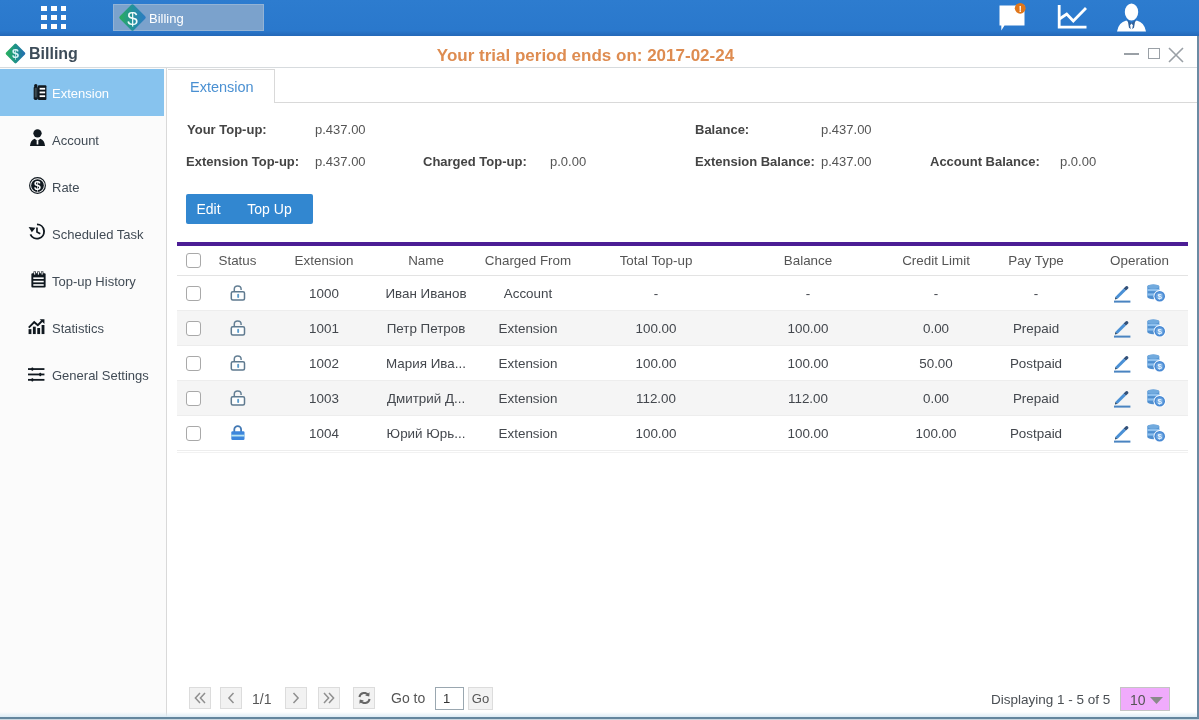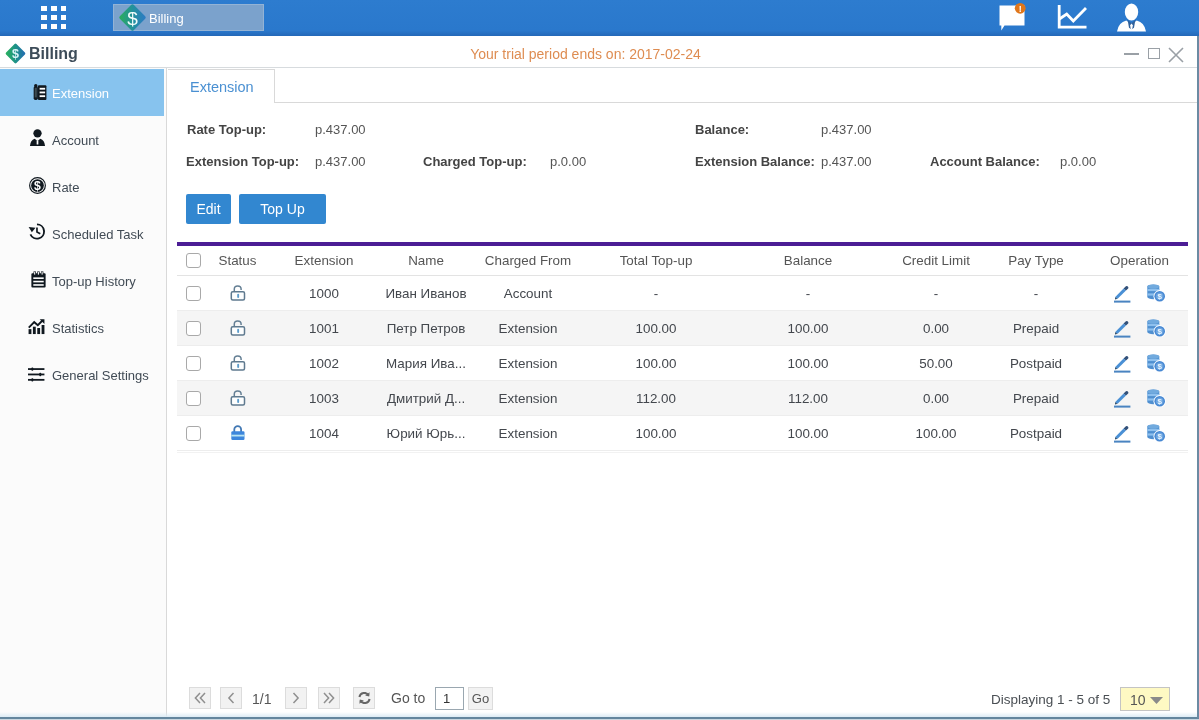--- a/index.html
+++ b/index.html
@@ -10,21 +10,21 @@
   background:linear-gradient(180deg,#2d7ccf 0%,#2a78cc 85%,#2468b8 100%); }
 #topshadow { position:absolute; left:0; top:36px; width:1199px; height:4px;
   background:linear-gradient(180deg,#b6cfe4,rgba(255,255,255,0)); }
 #apptab { position:absolute; left:113px; top:4px; width:151px; height:27px;
   background:#7ba2cc; border:1px solid #93b3d5; }
 #apptab .txt { position:absolute; left:35px; top:6px; color:#fff; font-size:13px; }
 
 #toolbar { position:absolute; left:0; top:36px; width:1199px; height:32px; background:#fff;
   border-bottom:1px solid #d7dbde; }
 #billtitle { position:absolute; left:29px; top:45px; font-size:16px; font-weight:bold; color:#3d4c59; }
-#trial { position:absolute; left:0; top:46px; width:1171px; text-align:center; font-size:14px; color:#de8c51; }
+#trial { position:absolute; left:0; top:46px; width:1171px; text-align:center; font-size:17px; color:#de8c51;font-weight:bold; }
 
 #sidebar { position:absolute; left:0; top:68px; width:167px; height:652px; background:#fbfbfb;
   border-right:1px solid #d9d9d9; }
 .mitem { position:absolute; left:0; width:164px; height:47px; color:#414b55; font-size:13px; }
 .mitem .lbl { position:absolute; left:52px; top:16.5px; }
 .mitem.active { background:#87c3ee; color:#fff; }
 .micon { position:absolute; left:31px; top:15px; width:17px; height:17px; }
 
 #tabline { position:absolute; left:168px; top:102px; width:1031px; height:1px; background:#d9d9d9; }
 #tab { position:absolute; left:168px; top:69px; width:107px; height:34px; background:#fff;
@@ -52,21 +52,21 @@
 .cb { width:15px; height:15px; border:1px solid #a9a9a9; border-radius:3px; background:#fff; }
 .pbtn { position:absolute; top:687px; width:22px; height:22px; background:#f2f2f2; border:1px solid #dcdcdc;
   color:#a5a5a5; text-align:center; line-height:20px; font-size:14px; }
 #goto { position:absolute; left:391px; top:690px; font-size:14px; color:#555;text-align:center; }
 #goinp { position:absolute; left:435px; top:687px; width:29px; height:23px; border:1px solid #9aa7b0;
   font-size:13px; color:#333; padding-left:7px; line-height:21px; background:#fff; }
 #gobtn { position:absolute; left:468px; top:687px; width:25px; height:23px; background:#f2f2f2;
   border:1px solid #dcdcdc; color:#555; font-size:13px; text-align:center; line-height:21px; }
 #disp { position:absolute; left:991px; top:692px; font-size:13.5px; color:#4a4f54; }
 #psel { position:absolute; left:1120px; top:687px; width:50px; height:24px; border:1px solid #c4c4c4;
-  background:#fef9c3; }
+  background:#f0abfc; }
 #psel span { position:absolute; left:9px; top:4px; font-size:14px; color:#555; }
 
 #bedge1 { position:absolute; left:0; top:712px; width:1199px; height:5px;
   background:linear-gradient(180deg,rgba(230,242,250,0),#dcebf5); }
 #bedge2 { position:absolute; left:0; top:717px; width:1199px; height:2px; background:#64869e; }
 #bedge3 { position:absolute; left:0; top:719px; width:1199px; height:1px; background:#c9d6df; }
 #redge { position:absolute; left:1197px; top:36px; width:2px; height:682px; background:#6b8ba3; }
 </style>
 </head>
 <body>
@@ -211,35 +211,35 @@
     <rect x="0" y="12.2" width="17.4" height="1.9" fill="#10181f"></rect>
     <rect x="3.6" y="11.4" width="2" height="3.6" rx="0.8" fill="#10181f"></rect>
   </svg>
 </div>
 
 <div id="tabline"></div>
 <div id="tab">
     <span>Extension</span>
   </div>
 
-<div class="slabel" style="left:187px;top:122px">Rate Top-up:</div>
+<div class="slabel" style="left:187px;top:122px">Your Top-up:</div>
 <div class="sval" style="left:315px;top:122px">p.437.00</div>
 <div class="slabel" style="left:695px;top:122px">Balance:</div>
 <div class="sval" style="left:821px;top:122px">p.437.00</div>
 <div class="slabel" style="left:186px;top:154px">Extension Top-up:</div>
 <div class="sval" style="left:315px;top:154px">p.437.00</div>
 <div class="slabel" style="left:423px;top:154px">Charged Top-up:</div>
 <div class="sval" style="left:550px;top:154px">p.0.00</div>
 <div class="slabel" style="left:695px;top:154px">Extension Balance:</div>
 <div class="sval" style="left:821px;top:154px">p.437.00</div>
 <div class="slabel" style="left:930px;top:154px">Account Balance:</div>
 <div class="sval" style="left:1060px;top:154px">p.0.00</div>
 
 <div class="btn" style="left:186px;width:45px">Edit</div>
-<div class="btn" style="left:239px;width:87px">Top Up</div>
+<div class="btn" style="left:226px;width:87px">Top Up</div>
 
 <svg width="0" height="0" style="position:absolute">
   <defs>
     <g id="lockopen">
       <path d="M4.3 7.8 V5 A3.4 3.05 0 0 1 11.1 5 V6" fill="none" stroke="#647f94" stroke-width="1.5"></path>
       <rect x="1.3" y="7.8" width="13.2" height="8.2" rx="1.5" fill="#fdfefe" stroke="#5f7a8f" stroke-width="1.5"></rect>
       <rect x="7.2" y="9.8" width="1.9" height="4.2" rx="0.9" fill="#5d9ccb"></rect>
     </g>
     <g id="lockclosed">
       <path d="M4.3 8 V5.4 A3.4 3.3 0 0 1 11.1 5.4 V8" fill="none" stroke="#4379b4" stroke-width="1.8"></path>

